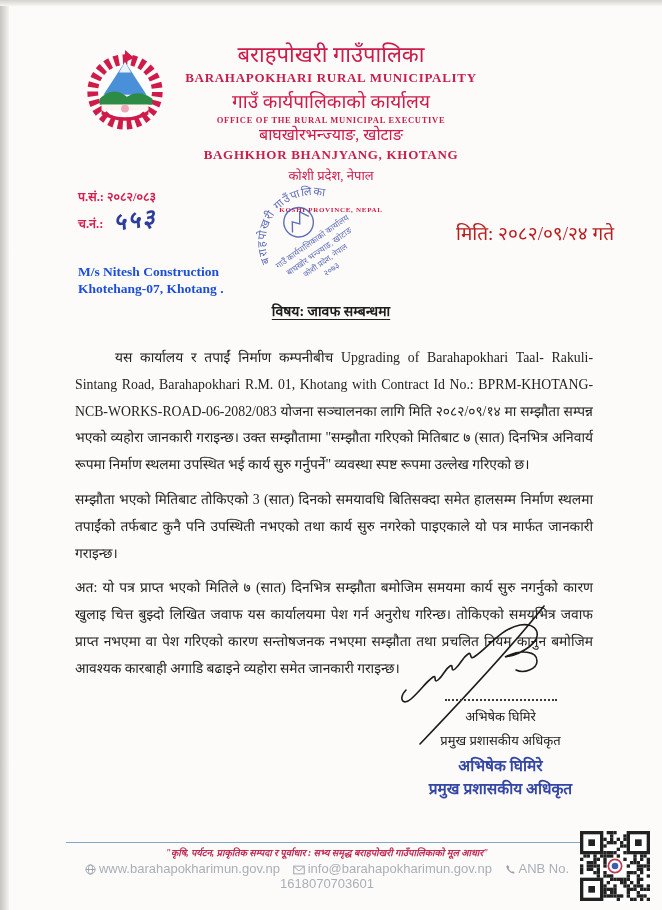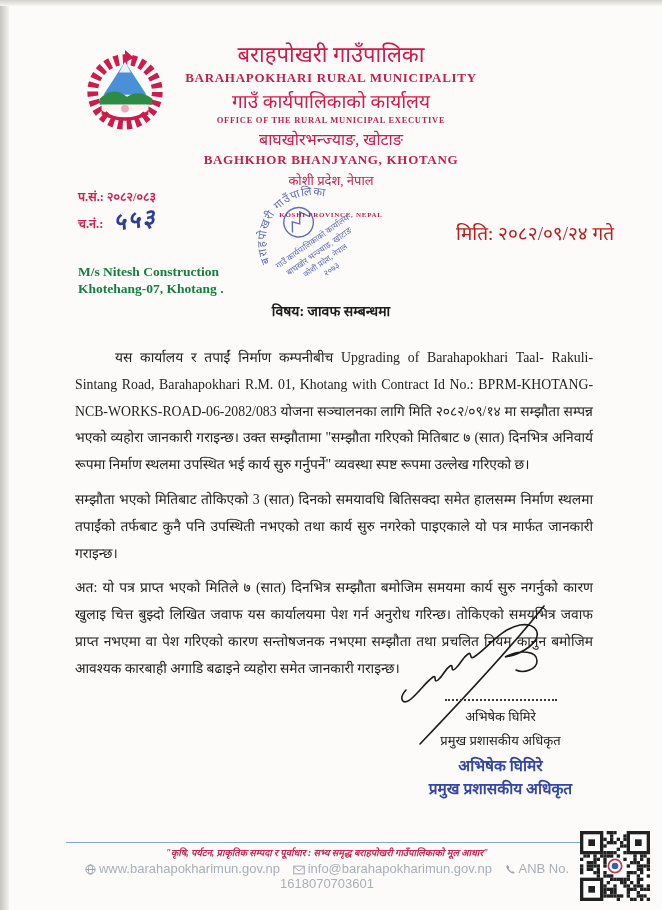--- a/index.html
+++ b/index.html
@@ -10,37 +10,37 @@
   .edge-t{position:absolute;left:0;top:0;width:100%;height:6px;
           background:linear-gradient(180deg,#d4d2cf,#f7f6f3);}
   
   .logo{position:absolute;left:76px;top:46px;width:98px;height:86px;}
   .hdr{position:absolute;left:0;right:0;top:42px;text-align:center;color:#ce1b4a;}
   .h-np1{font-size:22px;line-height:26px;}
   .h-en{font-size:13px;font-weight:bold;letter-spacing:.7px;margin-top:2px;color:#c81e4c;
         font-family:"Liberation Serif",serif;}
   .h-np2{font-size:19px;line-height:23px;margin-top:4px;}
   .h-en2{font-size:8.5px;}
-  .h-np3{font-size:16px;line-height:20px;margin-top:5px;}
+  .h-np3{font-size:16px;line-height:20px;}
   .h-np4{font-size:13px;line-height:16px;margin-top:5px;}
   .h-en4{font-size:7px;margin-top:22px;}
   
   .refs{position:absolute;left:78px;top:181px;color:#d42050;font-size:12.5px;font-weight:bold;margin-top:7px;}
   .ref-line2{margin-top:5px;}
   .handwritten{display:inline-block;font-size:24px;color:#2c3d9b;font-style:italic;
                transform:rotate(-7deg);margin-left:7px;font-family:"DejaVu Serif",serif;
                letter-spacing:2px;line-height:20px;}
   .stamp{position:absolute;left:247px;top:176px;width:128px;height:128px;opacity:.85;}
   .date{position:absolute;right:48px;top:220px;font-size:19px;color:#b91c1c;}
   .recipient{position:absolute;left:78px;top:263px;font-weight:bold;font-size:13.5px;
-             color:#15803d;line-height:17px;font-family:"Liberation Serif",serif;}
+             color:#1d4ed8;line-height:17px;font-family:"Liberation Serif",serif;}
   
   .subject{position:absolute;left:0;right:0;top:301px;text-align:center;font-size:14px;
            font-weight:bold;color:#1c1c1c;}
-  .subject span{text-underline-offset:3px;}
+  .subject span{text-decoration:underline;text-underline-offset:3px;}
   .body-text{position:absolute;left:67px;top:337px;width:534px;font-size:13.8px;
              line-height:26.8px;color:#232323;text-align:justify;}
   .body-text p{margin:8px;}
   .p1{text-indent:40px;}
   
   .sig-ink{position:absolute;left:392px;top:594px;width:190px;height:155px;pointer-events:none;}
   .sig-text{position:absolute;left:398px;top:698px;width:205px;text-align:center;}
   .dots{width:112px;margin:0 auto;border-bottom:2px dotted #3a3a3a;height:1px;}
   .sig-name{margin-top:6px;font-size:13px;color:#222;}
   .sig-title{margin-top:6px;font-size:13px;color:#222;}

